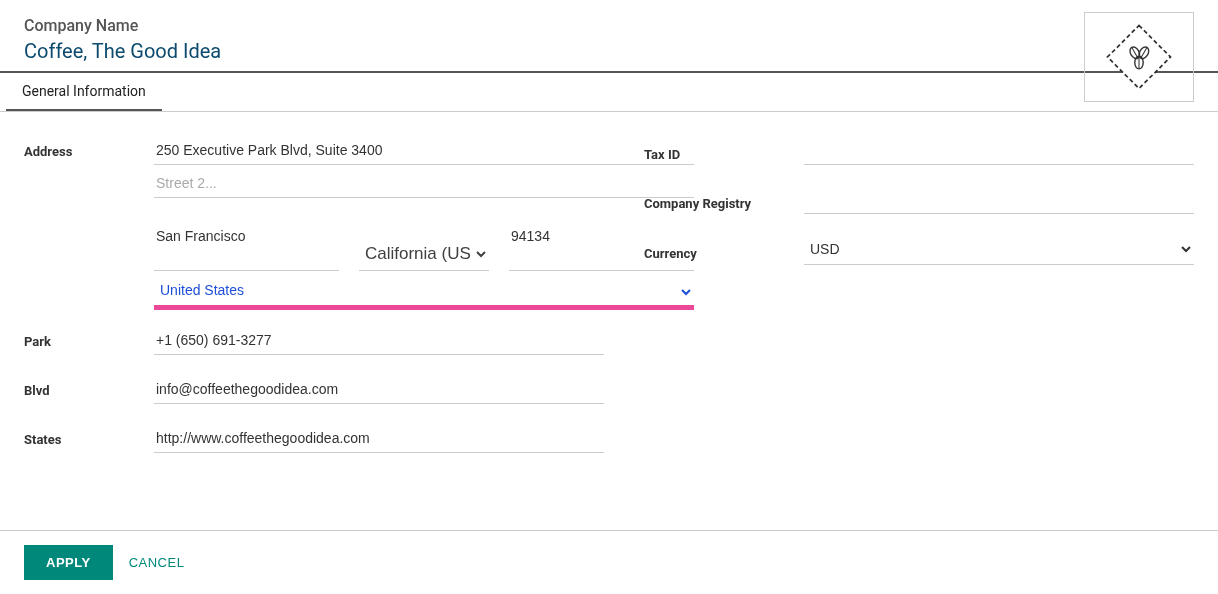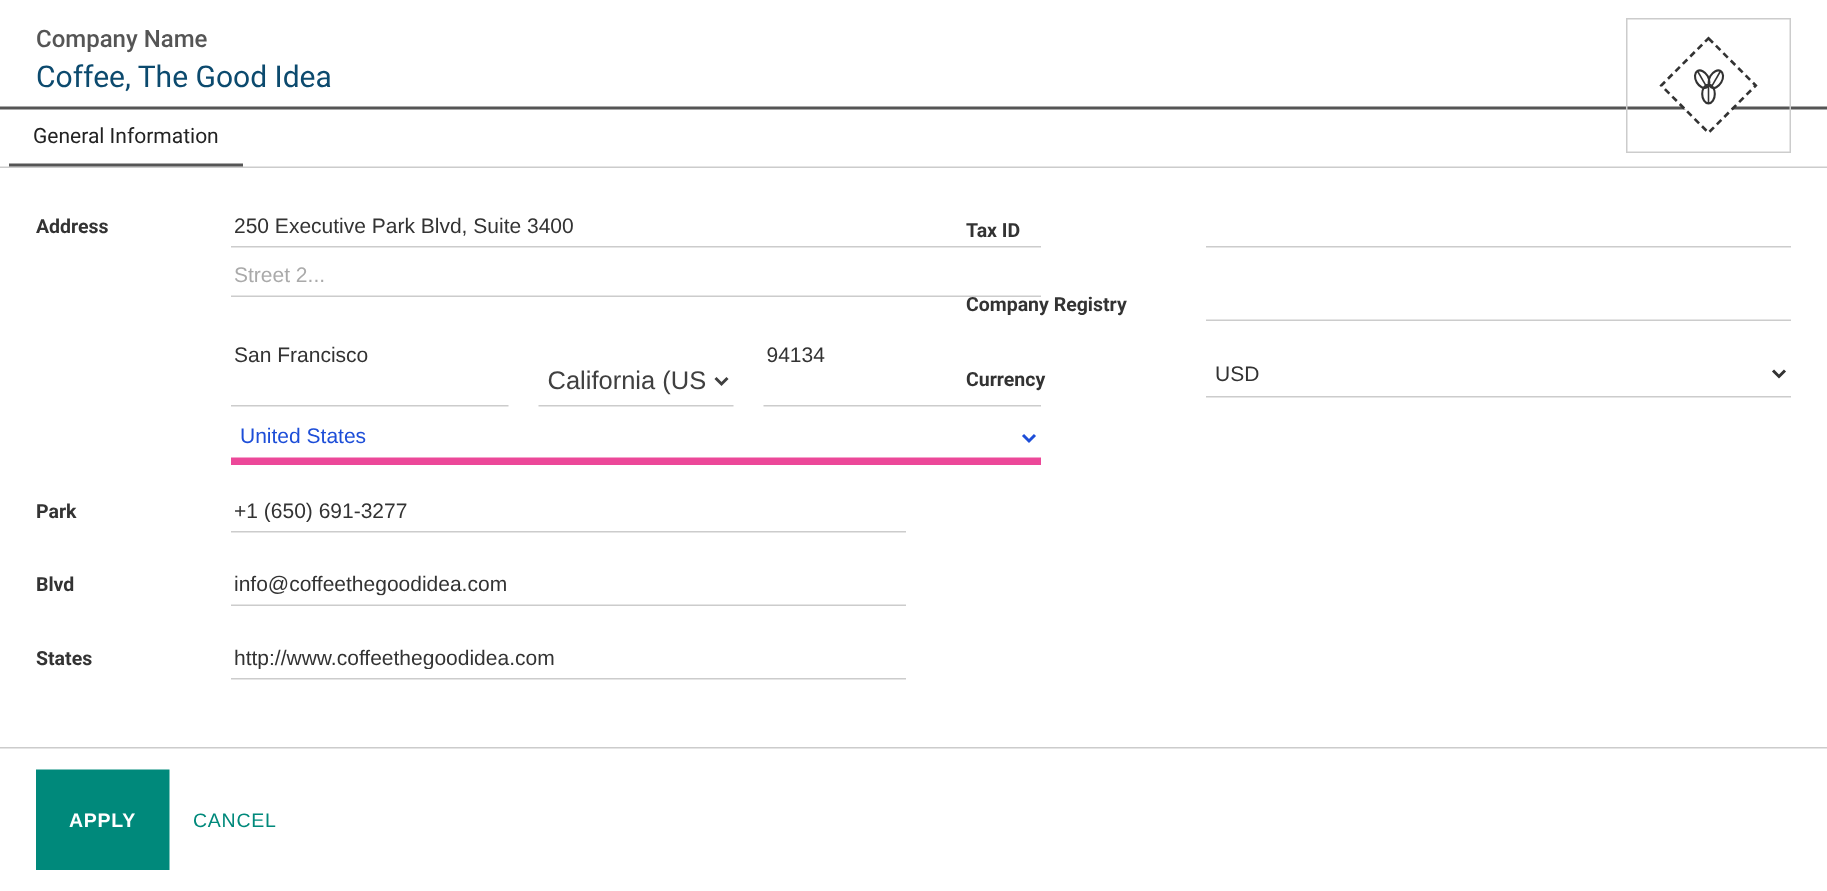--- a/index.html
+++ b/index.html
@@ -228,21 +228,21 @@
       padding: 14px 24px;
       display: flex;
       align-items: center;
       gap: 16px;
     }
 
     .apply-btn {
       background: #00897B;
       color: #fff;
       border: none;
-      padding: 26px 22px;
+      padding: 10px 22px;
       font-size: 13px;
       font-weight: 700;
       letter-spacing: 0.5px;
       cursor: pointer;
       text-transform: uppercase;
     }
 
     .cancel-btn {
       background: transparent;
       border: none;

